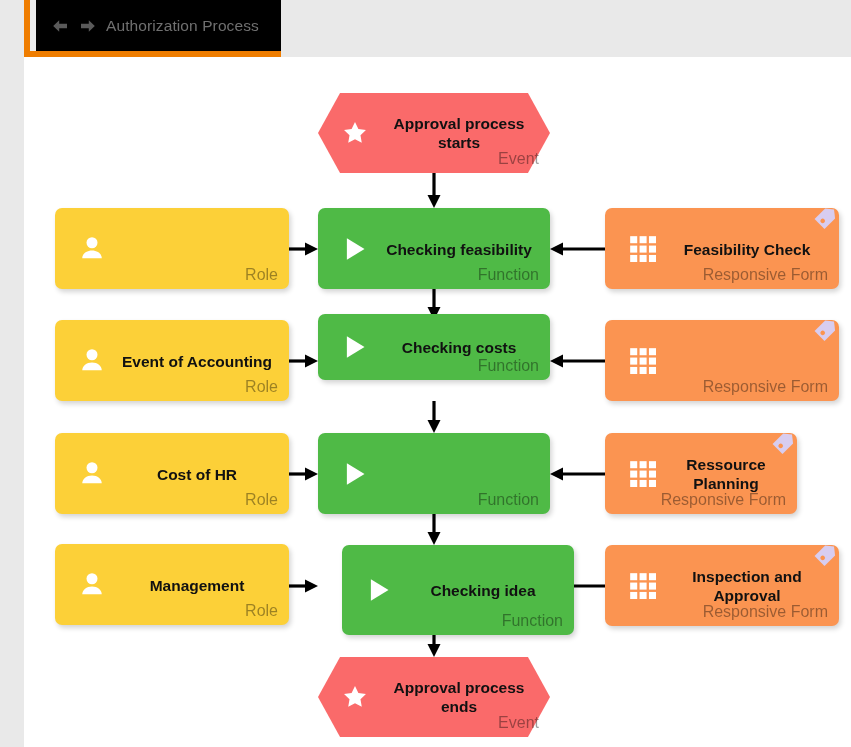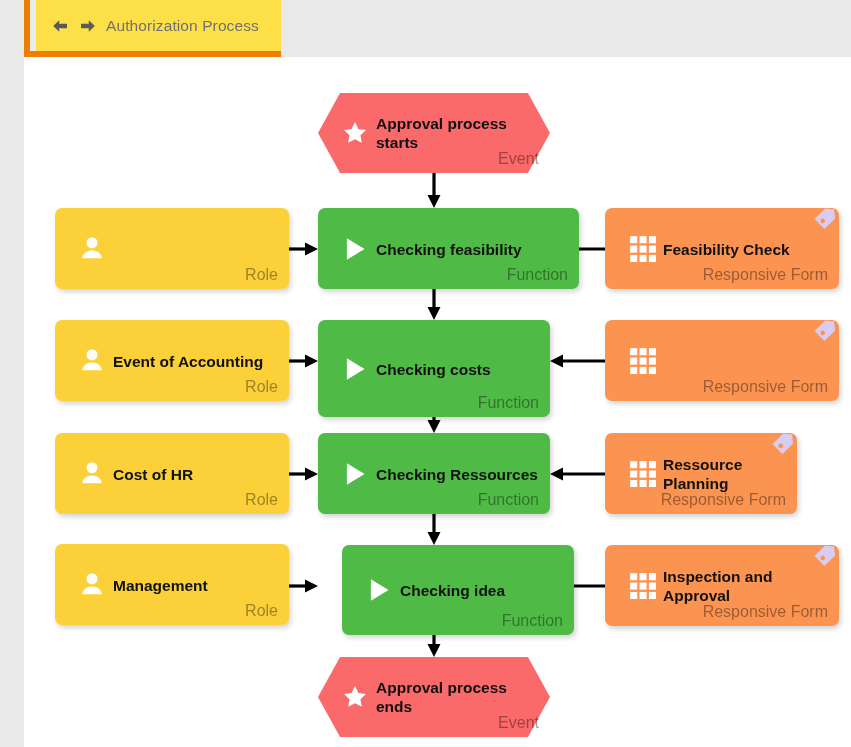--- a/index.html
+++ b/index.html
@@ -41,21 +41,21 @@
   }
   #breadcrumb {
     position: absolute;
     left: 6px; top: 0;
     width: 245px; height: 51px;
     display: flex;
     align-items: center;
     gap: 8px;
     padding-left: 14px;
     box-sizing: border-box;
-    background: #fde047;
+    background: #000000;
   }
   .nav-arrow {
     width: 20px; height: 20px;
     flex: 0 0 20px;
     display: block;
   }
   .nav-arrow svg { display: block; }
   #breadcrumb-title {
     font-size: 15.5px;
     color: #707070;
@@ -99,21 +99,21 @@
     display: flex;
     align-items: center;
     justify-content: center;
   }
   .node-icon svg { display: block; }
   .node-label {
     position: absolute;
     left: 58px; right: 8px;
     top: 50%;
     transform: translateY(-50%);
-    text-align: left;
+    text-align: center;
     font-size: 15.5px;
     font-weight: bold;
     line-height: 19px;
     color: #111111;
   }
   .node-type {
     position: absolute;
     right: 11px;
     bottom: 5px;
     font-size: 16px;
@@ -263,21 +263,21 @@
       <div class="node n-role" style="left: 31px; top: 151px; width: 234px; height: 81px;">
         <div class="node-box"></div>
         <div class="node-icon">
           <svg width="30" height="30" viewBox="0 0 24 24">
             <circle cx="12" cy="7" r="4.4" fill="#ffffff"></circle>
             <path d="M12 13.2 C7.6 13.2 4.2 15.9 4.2 19.4 L19.8 19.4 C19.8 15.9 16.4 13.2 12 13.2 Z" fill="#ffffff"></path>
           </svg>
         </div>
         <div class="node-type">Role</div>
       </div>
-      <div class="node n-func" style="left: 294px; top: 151px; width: 261px; height: 81px;">
+      <div class="node n-func" style="left: 294px; top: 151px; width: 232px; height: 81px;">
         <div class="node-box"></div>
         <div class="node-icon">
           <svg width="30" height="30" viewBox="0 0 24 24">
             <path d="M5.5 3.4 L19.6 12 L5.5 20.6 Z" fill="#ffffff"></path>
           </svg>
         </div>
         <div class="node-label">Checking feasibility</div>
         <div class="node-type">Function</div>
       </div>
       <div class="node n-form" style="left: 581px; top: 151px; width: 234px; height: 81px;">
@@ -310,21 +310,21 @@
         <div class="node-box"></div>
         <div class="node-icon">
           <svg width="30" height="30" viewBox="0 0 24 24">
             <circle cx="12" cy="7" r="4.4" fill="#ffffff"></circle>
             <path d="M12 13.2 C7.6 13.2 4.2 15.9 4.2 19.4 L19.8 19.4 C19.8 15.9 16.4 13.2 12 13.2 Z" fill="#ffffff"></path>
           </svg>
         </div>
         <div class="node-label">Event of Accounting</div>
         <div class="node-type">Role</div>
       </div>
-      <div class="node n-func" style="left: 294px; top: 263px; width: 232px; height: 97px; padding-left: 39px;">
+      <div class="node n-func" style="left: 294px; top: 257px; width: 232px; height: 66px; padding-left: 39px;">
         <div class="node-box"></div>
         <div class="node-icon">
           <svg width="30" height="30" viewBox="0 0 24 24">
             <path d="M5.5 3.4 L19.6 12 L5.5 20.6 Z" fill="#ffffff"></path>
           </svg>
         </div>
         <div class="node-label">Checking costs</div>
         <div class="node-type">Function</div>
       </div>
       <div class="node n-form" style="left: 581px; top: 263px; width: 234px; height: 81px;">
@@ -363,21 +363,20 @@
         <div class="node-label">Cost of HR</div>
         <div class="node-type">Role</div>
       </div>
       <div class="node n-func" style="left: 294px; top: 376px; width: 232px; height: 81px;">
         <div class="node-box"></div>
         <div class="node-icon">
           <svg width="30" height="30" viewBox="0 0 24 24">
             <path d="M5.5 3.4 L19.6 12 L5.5 20.6 Z" fill="#ffffff"></path>
           </svg>
         </div>
-        <div class="node-label">Checking Ressources</div>
         <div class="node-type">Function</div>
       </div>
       <div class="node n-form" style="left: 581px; top: 376px; width: 192px; height: 81px;">
         <div class="node-box"></div>
         <div class="node-icon">
           <svg width="27" height="27" viewBox="0 0 23 23">
             <rect x="1" y="1" width="6" height="6" fill="#ffffff"></rect>
             <rect x="9" y="1" width="6" height="6" fill="#ffffff"></rect>
             <rect x="17" y="1" width="6" height="6" fill="#ffffff"></rect>
             <rect x="1" y="9" width="6" height="6" fill="#ffffff"></rect>

